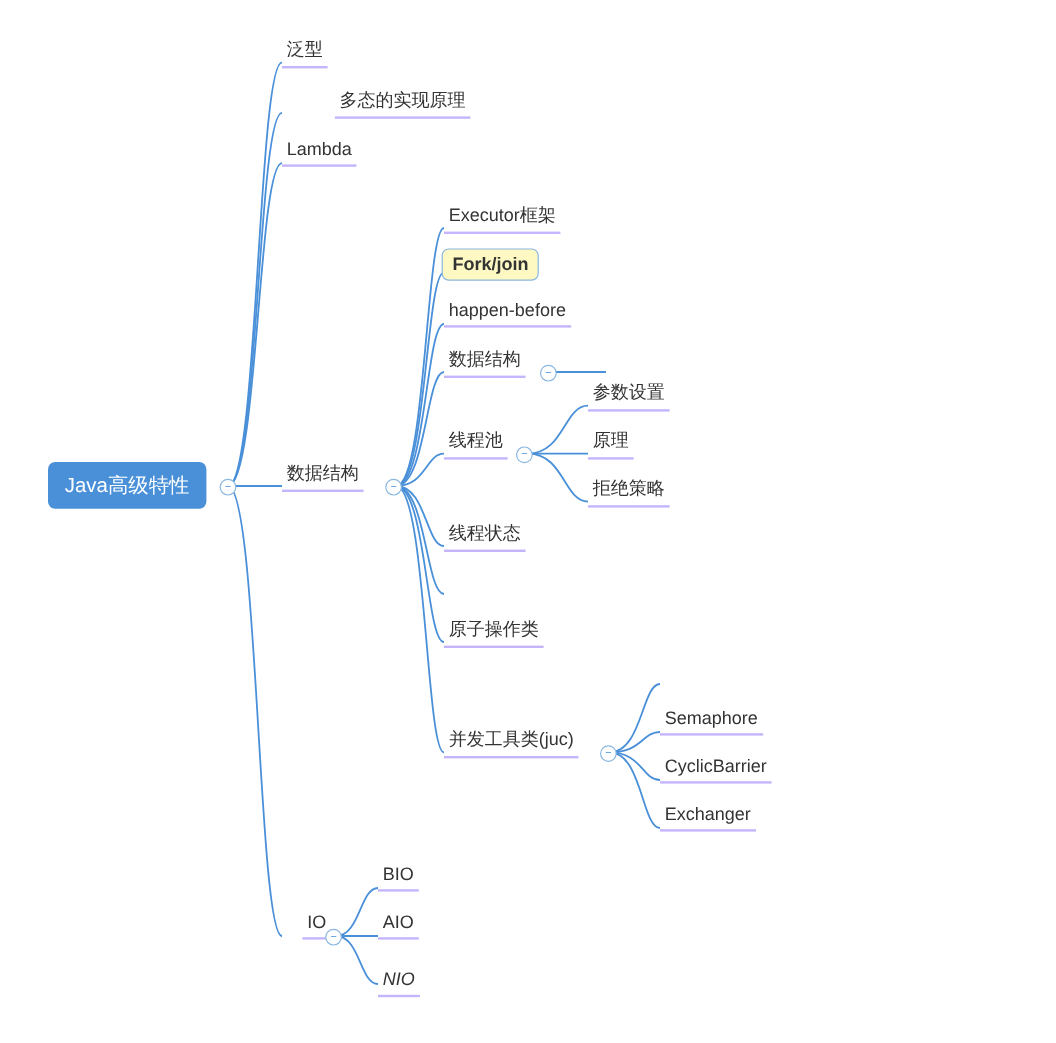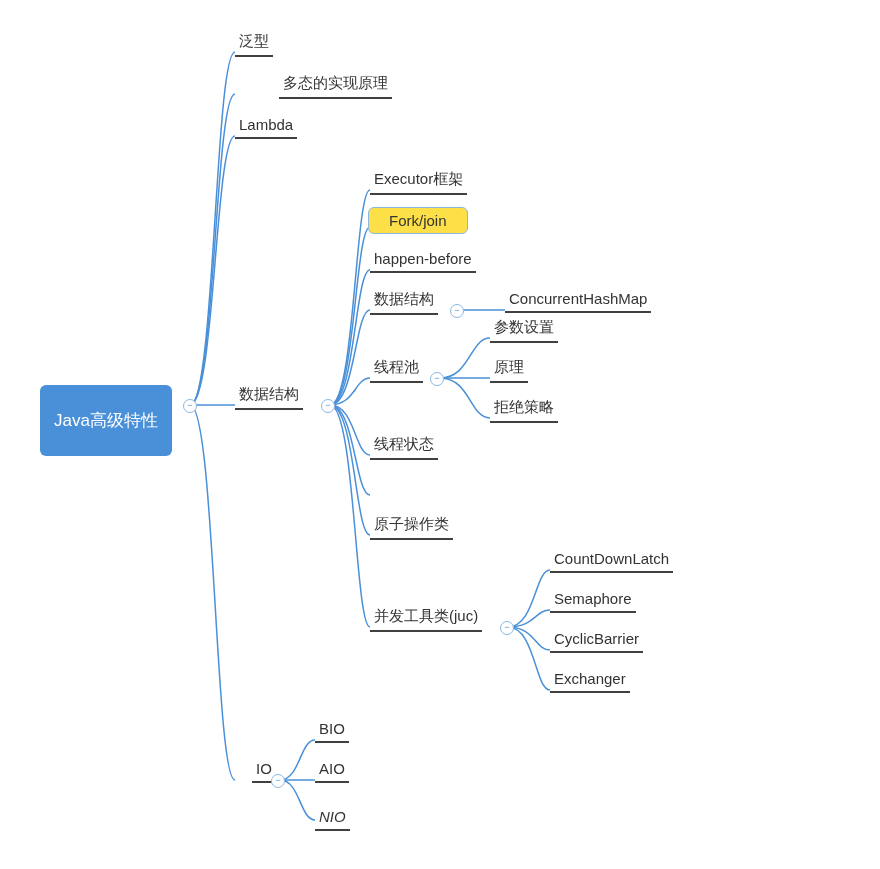--- a/index.html
+++ b/index.html
@@ -16,37 +16,38 @@
   }
   .canvas {
     position: relative;
     width: 880px;
     height: 869px;
   }
   .node {
     position: absolute;
     white-space: nowrap;
     padding: 2px 4px 4px 4px;
-    border-bottom: 2px solid #404040;
+    border-bottom: 2px solid #c4b5fd;
   }
   .root {
     position: absolute;
     background: #4a90d9;
     color: #fff;
     font-size: 17px;
     font-weight: 500;
-    padding: 24px 14px;
+    padding: 8px 14px;
     border-radius: 6px;
     border-bottom: none;
   }
   .highlight {
-    background: #fde047;
+    background: #fef9c3;
     border: 1px solid #8ab7e0;
     border-radius: 6px;
-    padding: 4px 20px;
+    padding: 4px 8px;
+    font-weight: bold;
   }
   .toggle {
     position: absolute;
     width: 12px;
     height: 12px;
     border: 1px solid #8ab7e0;
     border-radius: 50%;
     background: #fff;
     font-size: 9px;
     line-height: 10px;
@@ -122,27 +123,25 @@
 <div class="node" style="left:370px; top:248px;text-align:right;"><span>happen-before</span></div>
 <div class="node" style="left:370px; top:288px;"><span>数据结构</span></div>
 <div class="toggle" style="left:450px; top:304px;">−</div>
 <div class="node" style="left:370px; top:356px;"><span>线程池</span></div>
 <div class="toggle" style="left:430px; top:372px;">−</div>
 <div class="node" style="left:370px; top:433px;text-align:center;"><span>线程状态</span></div>
 <div class="node" style="left:370px; top:513px;"><span>原子操作类</span></div>
 <div class="node" style="left:370px; top:605px;"><span>并发工具类(juc)</span></div>
 <div class="toggle" style="left:500px; top:621px;">−</div>
 
-<div class="node" style="left:505px; top:288px;"><span>ConcurrentHashMap</span></div>
 
 <div class="node" style="left:490px; top:316px;"><span>参数设置</span></div>
 <div class="node" style="left:490px; top:356px;"><span>原理</span></div>
 <div class="node" style="left:490px; top:396px;"><span>拒绝策略</span></div>
 
-<div class="node" style="left:550px; top:548px;"><span>CountDownLatch</span></div>
 <div class="node" style="left:550px; top:588px;"><span>Semaphore</span></div>
 <div class="node" style="left:550px; top:628px;"><span>CyclicBarrier</span></div>
 <div class="node" style="left:550px; top:668px;text-align:right;"><span>Exchanger</span></div>
 
 <div class="node" style="left:315px; top:718px;"><span>BIO</span></div>
 <div class="node" style="left:315px; top:758px;"><span>AIO</span></div>
 <div class="node" style="left:315px; top:806px;font-style:italic;"><span>NIO</span></div>
 
 </div>
 

